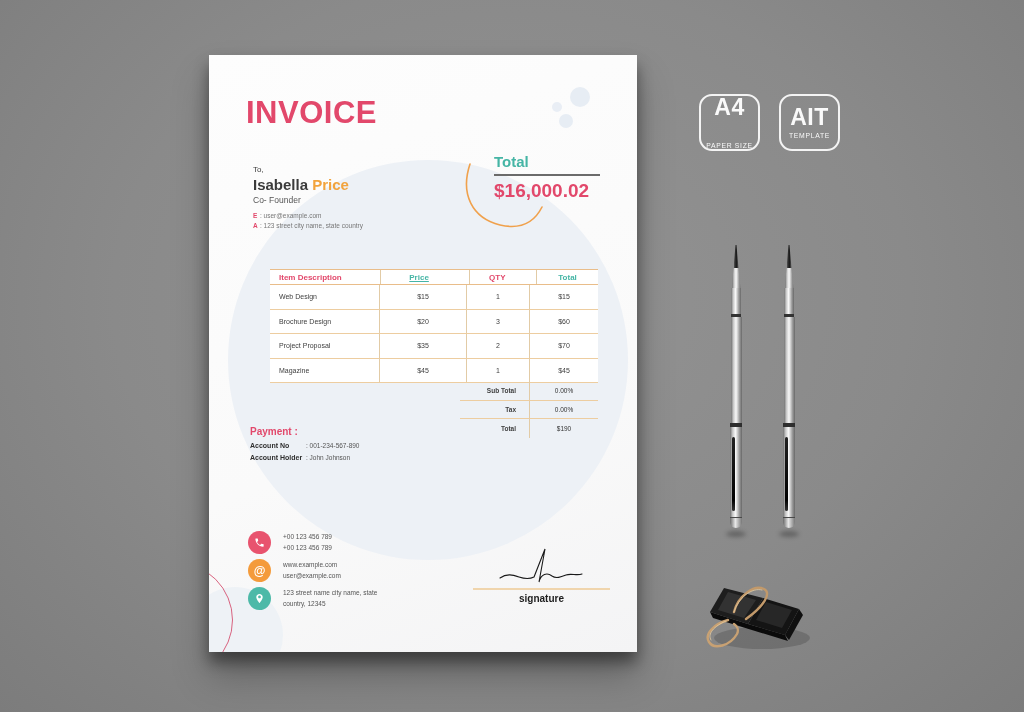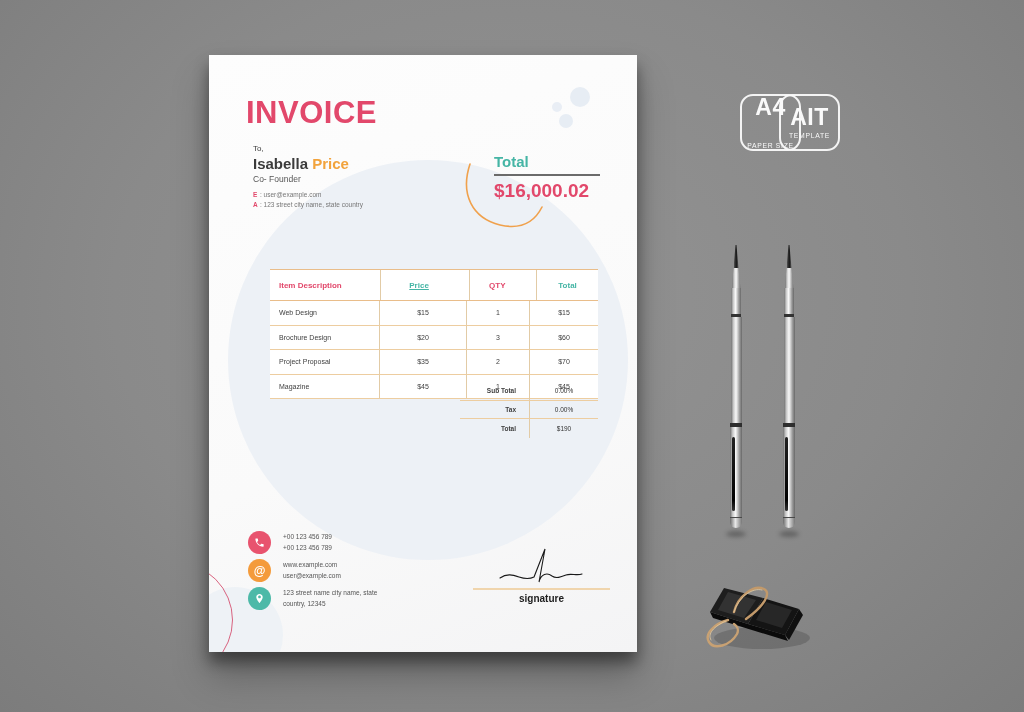--- a/index.html
+++ b/index.html
@@ -27,39 +27,39 @@
   .bl-ring { left:-92px; top:507px; width:116px; height:116px; background:transparent; border:1.5px solid rgba(211,73,106,0.85); }
 
   .content { position:absolute; inset:0; z-index:2; }
 
   .title {
     position:absolute; left:37px; top:40px;
     font-size:31px; font-weight:800; letter-spacing:0.5px; color:#e2486b;
   }
 
   
-  .to-block { position:absolute; left:44px; top:89px; }
+  .to-block { position:absolute; left:44px; top:110px; }
   .to-label { font-size:8px; color:#3c3c3c; }
   .to-name { font-size:15px; font-weight:bold; color:#3b3b3b; margin-top:2px; }
   .to-name .lastname { color:#f2a33c; }
   .to-role { font-size:8.5px; color:#555; margin-top:2px; }
   .to-lines { margin-top:6px; font-size:6.5px; line-height:9.5px; color:#777; }
   .to-lines .pfx { color:#e2486b; font-weight:bold; display:inline-block; width:7px; }
 
   
   .total-block { position:absolute; left:285px; top:98px; width:106px; }
   .total-label { font-size:15px; font-weight:bold; color:#45b5a5; }
   .total-rule { margin-top:4px; height:2px; background:#6b6b6b; }
   .total-amount { margin-top:4px; font-size:19px; font-weight:800; color:#e2486b; }
   .arc-svg { position:absolute; left:235px; top:95px; }
 
   
   .inv-table { position:absolute; left:61px; top:214px; width:328px; }
   .t-head {
-    display:flex; height:32px; align-items:center; background:#fff;
+    display:flex; height:16px; align-items:center; background:#fff;
     border-top:1.5px solid #e9bd8a; border-bottom:1.5px solid #e9bd8a;
     font-size:8px; font-weight:bold;gap:11px;
   }
   .t-row {
     display:flex; height:24.5px; align-items:center; background:#fff;
     border-bottom:1px solid #edcda0; font-size:7px; color:#3e3e3e;
   }
   .c1 { width:109px; padding-left:9px; }
   .c2 { width:87px; text-align:center; border-left:1px solid #e2cba6; height:100%; display:flex; align-items:center; justify-content:center; }
   .c3 { width:63px; text-align:center; border-left:1px solid #e2cba6; height:100%; display:flex; align-items:center; justify-content:center; }
@@ -93,21 +93,21 @@
   .sig-scribble { position:absolute; left:288px; top:491px; }
   .sig-line { position:absolute; left:264px; top:533px; width:137px; height:2px; background:#f0d5ad; }
   .sig-label { position:absolute; left:264px; top:538px; width:137px; text-align:center; font-size:10px; font-weight:600; color:#1d1d1d; }
 
   
   .badge {
     position:absolute; top:94px; width:61px; height:57px;
     border:2.5px solid rgba(250,250,250,0.95); border-radius:13px; color:#fafafa;
     display:flex; flex-direction:column; align-items:center; justify-content:center; text-align:center;
   }
-  #badge-a4 { left:740px;gap:20px; } #badge-ait { left:779px; }
+  #badge-a4 { left:699px;gap:20px; } #badge-ait { left:779px; }
   .badge-big { font-size:23px; font-weight:bold; line-height:1; letter-spacing:0.5px; }
   .badge-small { font-size:6.8px; letter-spacing:0.7px; margin-top:2.5px; }
 
   
   .pen { position:absolute; top:245px; width:20px; }
   .pen > div { margin:0 auto; }
   .metal { background:linear-gradient(90deg,#707070 0%,#c8c8c8 22%,#f8f8f8 45%,#e0e0e0 55%,#9a9a9a 78%,#686868 100%); }
   .pen-tip { width:5px; height:23px; background:linear-gradient(90deg,#555,#161616 45%,#666); clip-path:polygon(40% 0,60% 0,100% 100%,0 100%); }
   .pen-cone { width:9px; height:20px; clip-path:polygon(24% 0,76% 0,100% 100%,0 100%); }
   .pen-upper { width:10px; height:26px; }
@@ -199,20 +199,31 @@
         <div class="s-row bordered">
           <div class="s-label">Tax</div>
           <div class="s-value">0.00%</div>
         </div>
         <div class="s-row">
           <div class="s-label">Total</div>
           <div class="s-value">$190</div>
         </div>
       </div>
 
+      <div class="payment">
+        <div class="payment-title">Payment :</div>
+        <div class="pay-row">
+          <span class="pay-key">Account No</span>
+          <span>:  001-234-567-890</span>
+        </div>
+        <div class="pay-row">
+          <span class="pay-key">Account Holder</span>
+          <span>:  John Johnson</span>
+        </div>
+      </div>
 
       <div class="contact-row" style="top:476px">
         <div class="contact-icon ci-phone">
           <svg width="11" height="11" viewBox="0 0 24 24">
               <path fill="#fff" d="M6.62 10.79c1.44 2.83 3.76 5.14 6.59 6.59l2.2-2.2c.27-.27.67-.36 1.02-.24 1.12.37 2.33.57 3.57.57.55 0 1 .45 1 1V20c0 .55-.45 1-1 1-9.39 0-17-7.61-17-17 0-.55.45-1 1-1h3.5c.55 0 1 .45 1 1 0 1.25.2 2.45.57 3.57.11.35.03.74-.25 1.02l-2.2 2.2z"></path>
             </svg>
         </div>
         <div class="contact-text">
           <div>+00 123 456 789</div>
           <div>+00 123 456 789</div>

